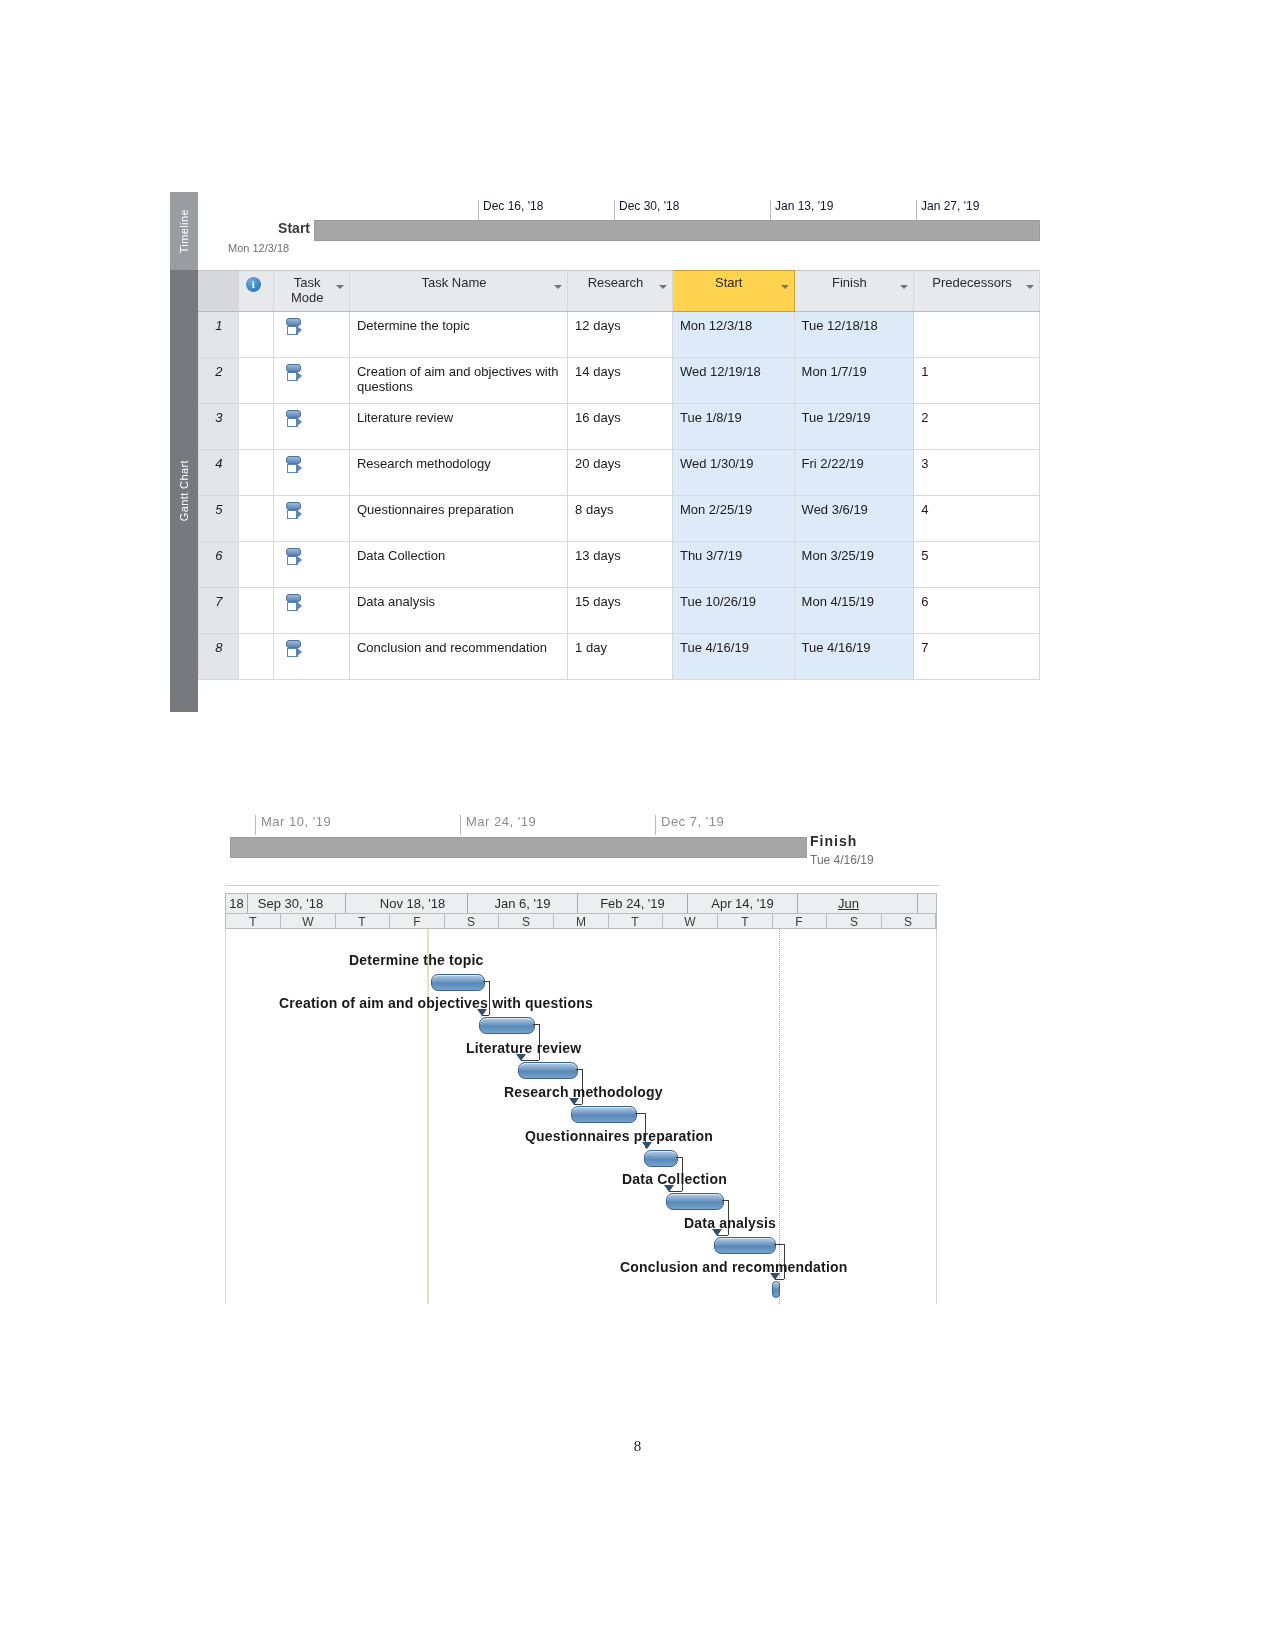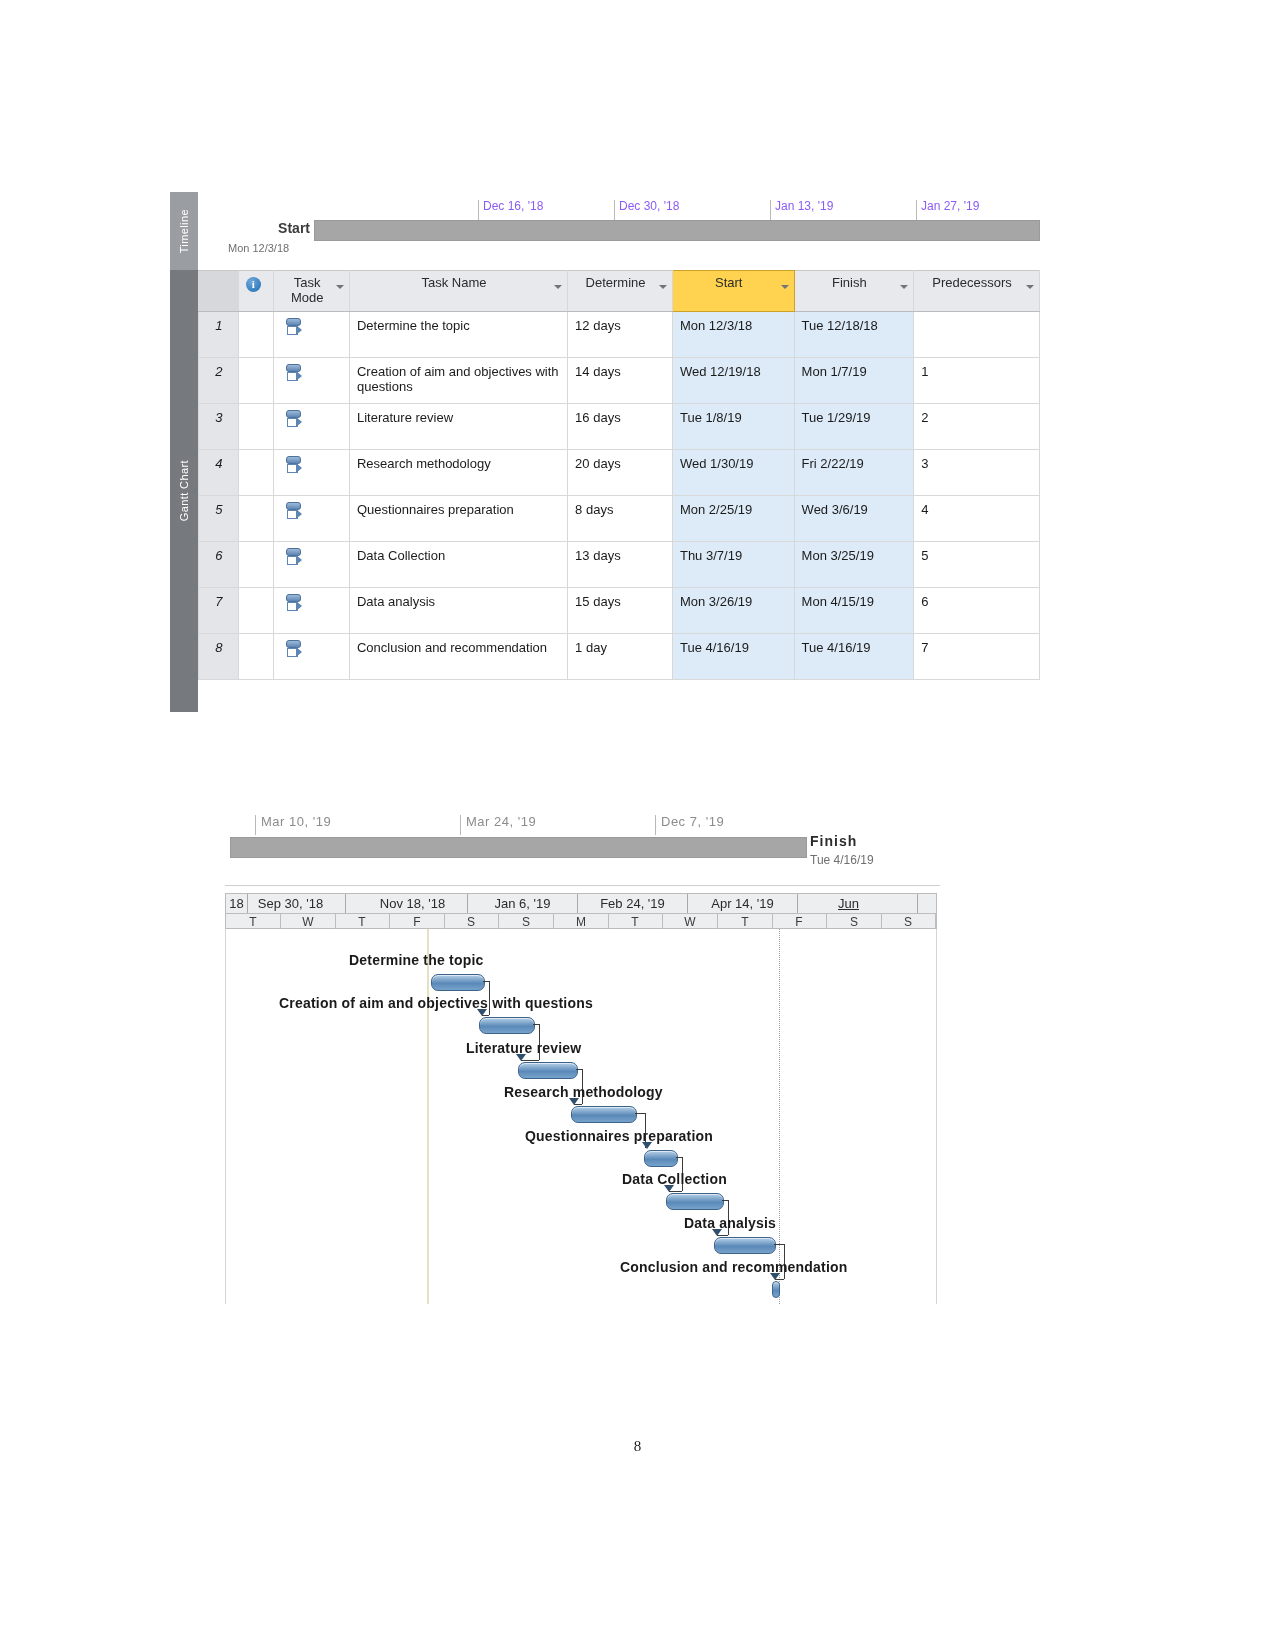--- a/index.html
+++ b/index.html
@@ -26,21 +26,21 @@
   #tab-timeline{height:78px;background:#9a9da1;}
   #tab-gantt{top:78px;height:442px;background:#76797d;}
 
   
   #timeline-pane{
     position:absolute;left:28px;top:0;width:842px;height:78px;
     background:#ffffff;border-bottom:1px solid #d2d2d2;
   }
   .tl-tick-row{position:absolute;left:0;top:8px;height:22px;width:100%;}
   .tl-tick{
-    position:absolute;top:0;font-size:12px;color:#8b5cf6;
+    position:absolute;top:0;font-size:12px;color:#0f172a;
     padding-left:4px;border-left:1px solid #b9b9b9;height:20px;
     line-height:13px;white-space:nowrap;
   }
   #tl-bar{
     position:absolute;left:116px;top:28px;height:19px;right:0;
     background:#a6a6a6;border:1px solid #9a9a9a;
   }
   #tl-start-label{
     position:absolute;left:30px;top:28px;width:82px;text-align:right;
     font-size:14px;font-weight:bold;color:#3c3c3c;
@@ -215,21 +215,21 @@
           </th>
           <th>
             <span>Task Mode</span>
             <span class="hdr-arrow"></span>
           </th>
           <th>
             <span>Task Name</span>
             <span class="hdr-arrow"></span>
           </th>
           <th>
-            <span>Determine</span>
+            <span>Research</span>
             <span class="hdr-arrow"></span>
           </th>
           <th class="col-sel">
             <span>Start</span>
             <span class="hdr-arrow"></span>
           </th>
           <th>
             <span>Finish</span>
             <span class="hdr-arrow"></span>
           </th>
@@ -334,21 +334,21 @@
             <td class="rownum">7</td>
             <td></td>
             <td>
               <div class="mode-icon">
                 <div class="cap"></div>
                 <div class="arr"></div>
               </div>
             </td>
             <td class="taskname">Data analysis</td>
             <td>15 days</td>
-            <td class="c-start-cell">Mon 3/26/19</td>
+            <td class="c-start-cell">Tue 10/26/19</td>
             <td class="c-fin-cell">Mon 4/15/19</td>
             <td>6</td>
           </tr>
           <tr>
             <td class="rownum">8</td>
             <td></td>
             <td>
               <div class="mode-icon">
                 <div class="cap"></div>
                 <div class="arr"></div>

